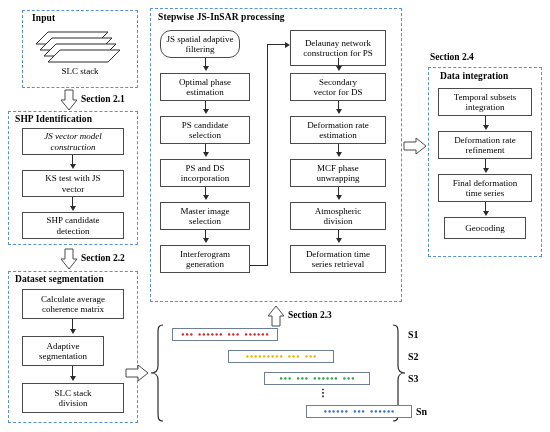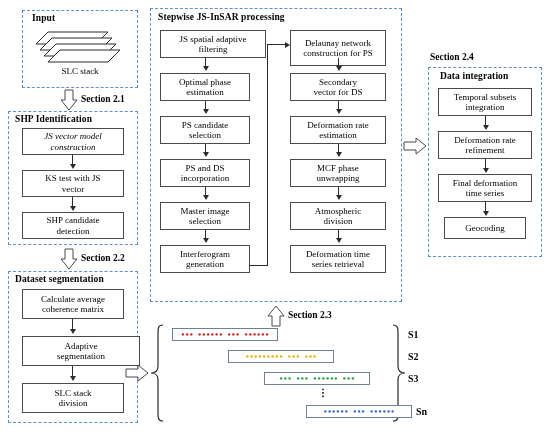--- a/index.html
+++ b/index.html
@@ -165,38 +165,38 @@
   <div class="seclabel" style="left:81px;top:253px;">Section 2.2</div>
 
   <div class="panel" style="left:8px;top:271px;width:130px;height:152px;"></div>
   <div class="panel-title" style="left:15px;top:274px;">Dataset segmentation</div>
 
   <div class="box" style="left:22px;top:289px;width:102px;height:30px;">Calculate average
 coherence matrix</div>
   <div class="conn conn-v" style="left:72px;top:319px;height:13px;"></div>
   <div class="arrowhead-down" style="left:69.5px;top:329px;"></div>
 
-  <div class="box" style="left:22px;top:336px;width:118px;height:30px;">Adaptive
+  <div class="box" style="left:22px;top:336px;width:82px;height:30px;">Adaptive
 segmentation</div>
   <div class="conn conn-v" style="left:72px;top:366px;height:13px;"></div>
   <div class="arrowhead-down" style="left:69.5px;top:376px;"></div>
 
   <div class="box" style="left:22px;top:383px;width:102px;height:30px;">SLC stack
 division</div>
 
   <div class="blockarrow" style="left:126px;top:365px;width:22px;height:16px;">
     <svg width="22" height="16" viewBox="0 0 22 16">
       <polygon points="0,4 12,4 12,0 22,8 12,16 12,12 0,12" fill="#ffffff" stroke="#4a4a4a" stroke-width="1"></polygon>
     </svg>
   </div>
 
   <div class="panel" style="left:150px;top:8px;width:252px;height:294px;"></div>
   <div class="panel-title" style="left:158px;top:12px;">Stepwise JS-InSAR processing</div>
 
-  <div class="box" style="left:160px;top:30px;width:106px;height:28px;">JS spatial adaptive
+  <div class="box" style="left:160px;top:30px;width:80px;height:28px;border-radius:11px;">JS spatial adaptive
 filtering</div>
   <div class="conn conn-v" style="left:205px;top:58px;height:11px;"></div>
   <div class="arrowhead-down" style="left:202.5px;top:66px;"></div>
 
   <div class="box" style="left:160px;top:73px;width:90px;height:28px;">Optimal phase
 estimation</div>
   <div class="conn conn-v" style="left:205px;top:101px;height:11px;"></div>
   <div class="arrowhead-down" style="left:202.5px;top:109px;"></div>
 
   <div class="box" style="left:160px;top:116px;width:90px;height:28px;">PS candidate

